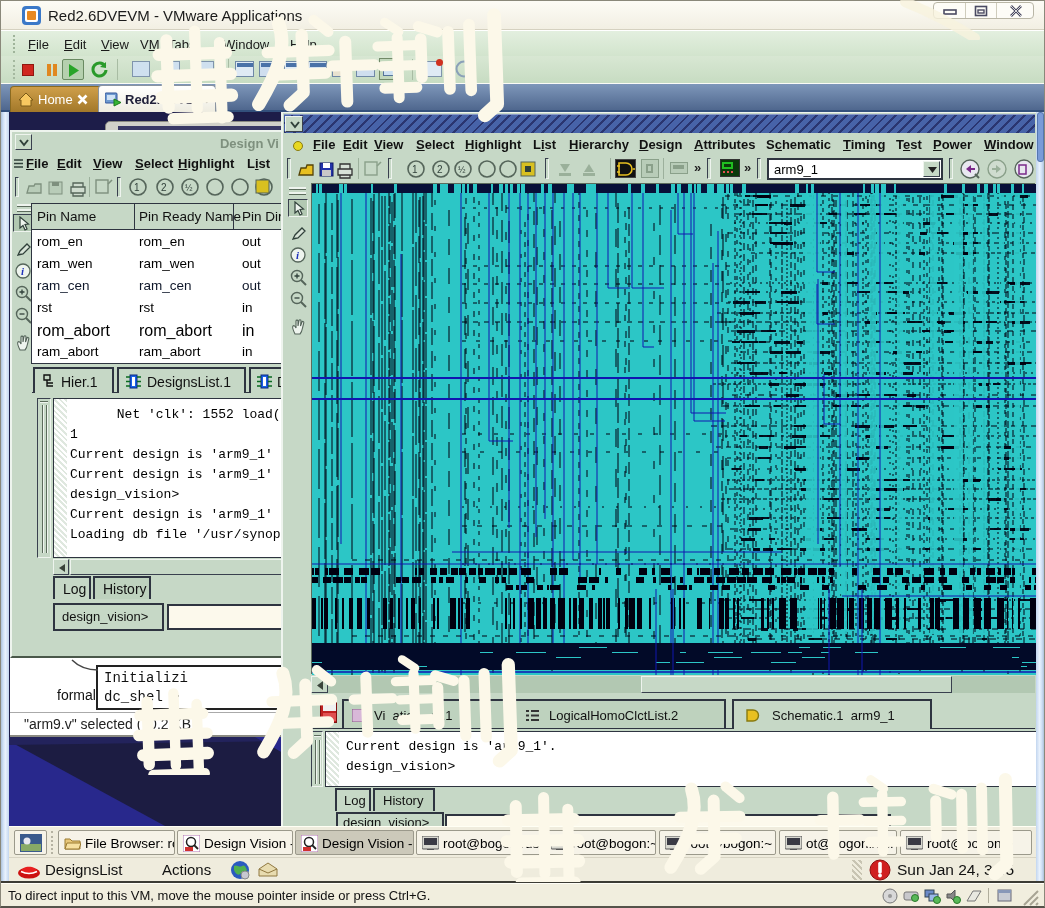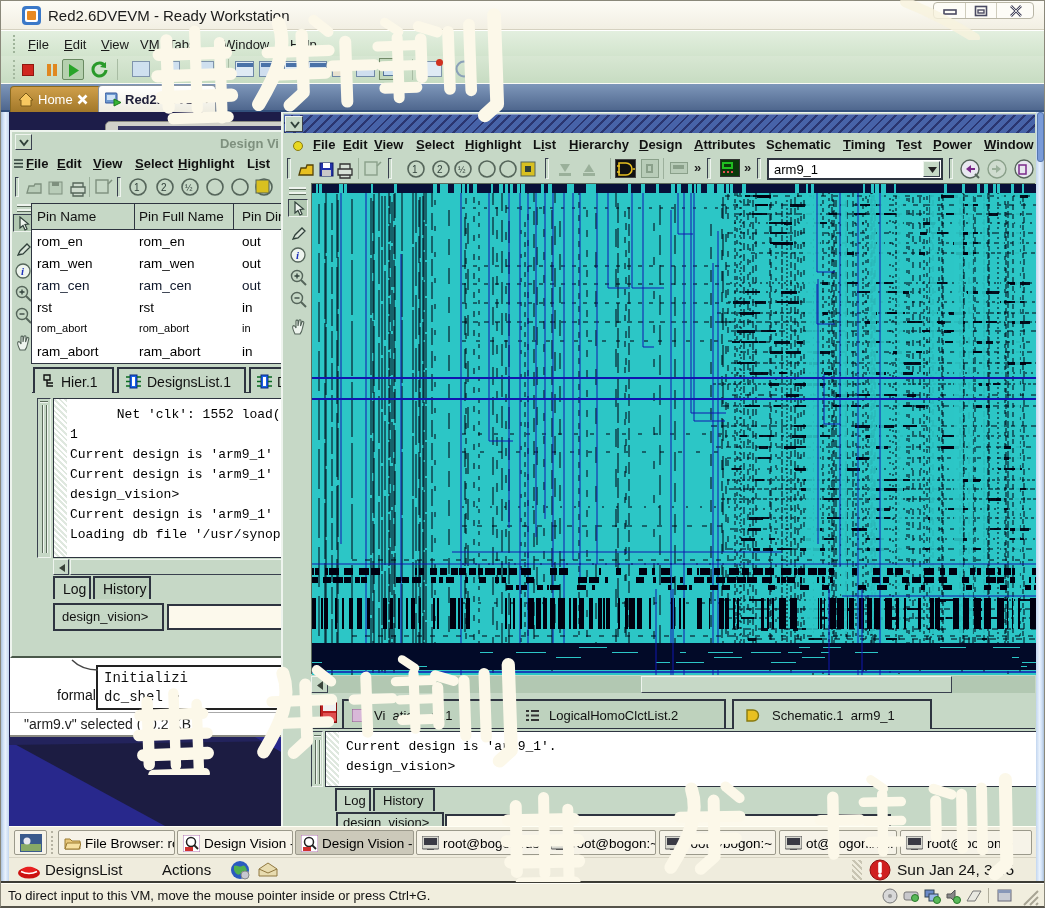--- a/index.html
+++ b/index.html
@@ -19,21 +19,21 @@
 .dvmenu span{position:absolute;top:4px;font-size:13px;font-weight:bold;color:#111;}
 .mono{font-family:"Liberation Mono",monospace;}
 .tab{position:absolute;background:#c6d8c6;border:2px solid #2e3440;border-bottom:none;font-size:14px;color:#111;}
 </style></head><body>
 <div class="abs" id="vtitle">
 <svg class="abs" style="left:22px;top:6px" width="19" height="19">
       <rect x="0" y="0" width="19" height="19" rx="4" fill="#3a78c8"></rect>
       <rect x="3" y="3" width="13" height="13" rx="2" fill="#fff"></rect>
       <rect x="5" y="5" width="9" height="9" rx="1" fill="#e88820"></rect>
     </svg>
-<div class="txt">Red2.6DVEVM - Ready Workstation</div>
+<div class="txt">Red2.6DVEVM - VMware Applications</div>
 <div class="abs" style="left:933px;top:2px;width:101px;height:17px;border:1px solid #b9b6a6;border-radius:4px;background:#fdfcf7;">
 <div class="abs" style="left:31px;top:0;width:1px;height:15px;background:#cfccbc"></div>
       <div class="abs" style="left:62px;top:0;width:1px;height:15px;background:#cfccbc"></div>
 <svg class="abs" style="left:9px;top:3px" width="15" height="10">
         <rect x="1" y="4" width="12" height="4" fill="none" stroke="#4a4a62" stroke-width="1.6"></rect>
       </svg>
 <svg class="abs" style="left:40px;top:2px" width="15" height="12">
         <rect x="1.5" y="1.5" width="11" height="9" fill="none" stroke="#4a4a62" stroke-width="1.6"></rect>
         <rect x="4" y="5" width="6" height="3" fill="none" stroke="#4a4a62" stroke-width="1.4"></rect>
       </svg>
@@ -230,21 +230,21 @@
         </div>
 <div class="abs " style="left:0px;top:133px;width:19px;height:18px;background:#c6d8c6">
           <svg width="18" height="17" style="position:absolute;left:2px;top:0px">
             <path d="M5 16 C3 12 2 9 3 8 C4 7 5 8 6 10 L6 3 C6 1.8 8 1.8 8 3 L8 8 L9 2.5 C9.2 1.4 11 1.6 11 3 L10.5 8 L12 4 C12.5 2.9 14 3.4 13.8 4.6 L12.5 10 C12 13 11 15 10 16 Z" fill="#eef4ee" stroke="#55655a" stroke-width="1.1"></path>
           </svg>
         </div>
 </div>
 <div class="abs" style="left:19px;top:71px;width:252px;height:161px;border:1.5px solid #2e3440;background:#fff;">
 <div class="abs" style="left:0;top:0;width:250px;height:26px;background:#c6d8c6;border-bottom:1.5px solid #2e3440;font-size:13.5px;color:#111;white-space:nowrap;">
           <span class="abs" style="left:5px;top:5px">Pin Name</span>
-          <span class="abs" style="left:107px;top:5px">Pin Full Name</span>
+          <span class="abs" style="left:107px;top:5px">Pin Ready Name</span>
           <span class="abs" style="left:210px;top:5px">Pin Dir</span>
           <div class="abs" style="left:102px;top:0;width:1px;height:26px;background:#2e3440"></div>
           <div class="abs" style="left:201px;top:0;width:1px;height:26px;background:#2e3440"></div>
         </div>
 <div class="abs" style="left:0;top:27px;width:250px;height:22px;font-size:13.5px;color:#000;white-space:nowrap;">
           <span class="abs" style="left:5px;top:3px">rom_en</span>
           <span class="abs" style="left:107px;top:3px">rom_en</span>
           <span class="abs" style="left:210px;top:3px">out</span>
         </div>
 <div class="abs" style="left:0;top:49px;width:250px;height:22px;font-size:13.5px;color:#000;white-space:nowrap;">
@@ -255,21 +255,21 @@
 <div class="abs" style="left:0;top:71px;width:250px;height:22px;font-size:13.5px;color:#0f172a;white-space:nowrap;">
           <span class="abs" style="left:5px;top:3px">ram_cen</span>
           <span class="abs" style="left:107px;top:3px">ram_cen</span>
           <span class="abs" style="left:210px;top:3px">out</span>
         </div>
 <div class="abs" style="left:0;top:93px;width:250px;height:22px;font-size:13.5px;color:#000;white-space:nowrap;">
           <span class="abs" style="left:5px;top:3px">rst</span>
           <span class="abs" style="left:107px;top:3px">rst</span>
           <span class="abs" style="left:210px;top:3px">in</span>
         </div>
-<div class="abs" style="left:0;top:115px;width:263px;height:22px;font-size:11px;color:#000;white-space:nowrap;">
+<div class="abs" style="left:0;top:115px;width:263px;height:22px;font-size:16px;color:#000;white-space:nowrap;">
           <span class="abs" style="left:5px;top:3px">rom_abort</span>
           <span class="abs" style="left:107px;top:3px">rom_abort</span>
           <span class="abs" style="left:210px;top:3px">in</span>
         </div>
 <div class="abs" style="left:0;top:137px;width:250px;height:22px;font-size:13.5px;color:#000;white-space:nowrap;">
           <span class="abs" style="left:5px;top:3px">ram_abort</span>
           <span class="abs" style="left:107px;top:3px">ram_abort</span>
           <span class="abs" style="left:210px;top:3px">in</span>
         </div>
 </div>

